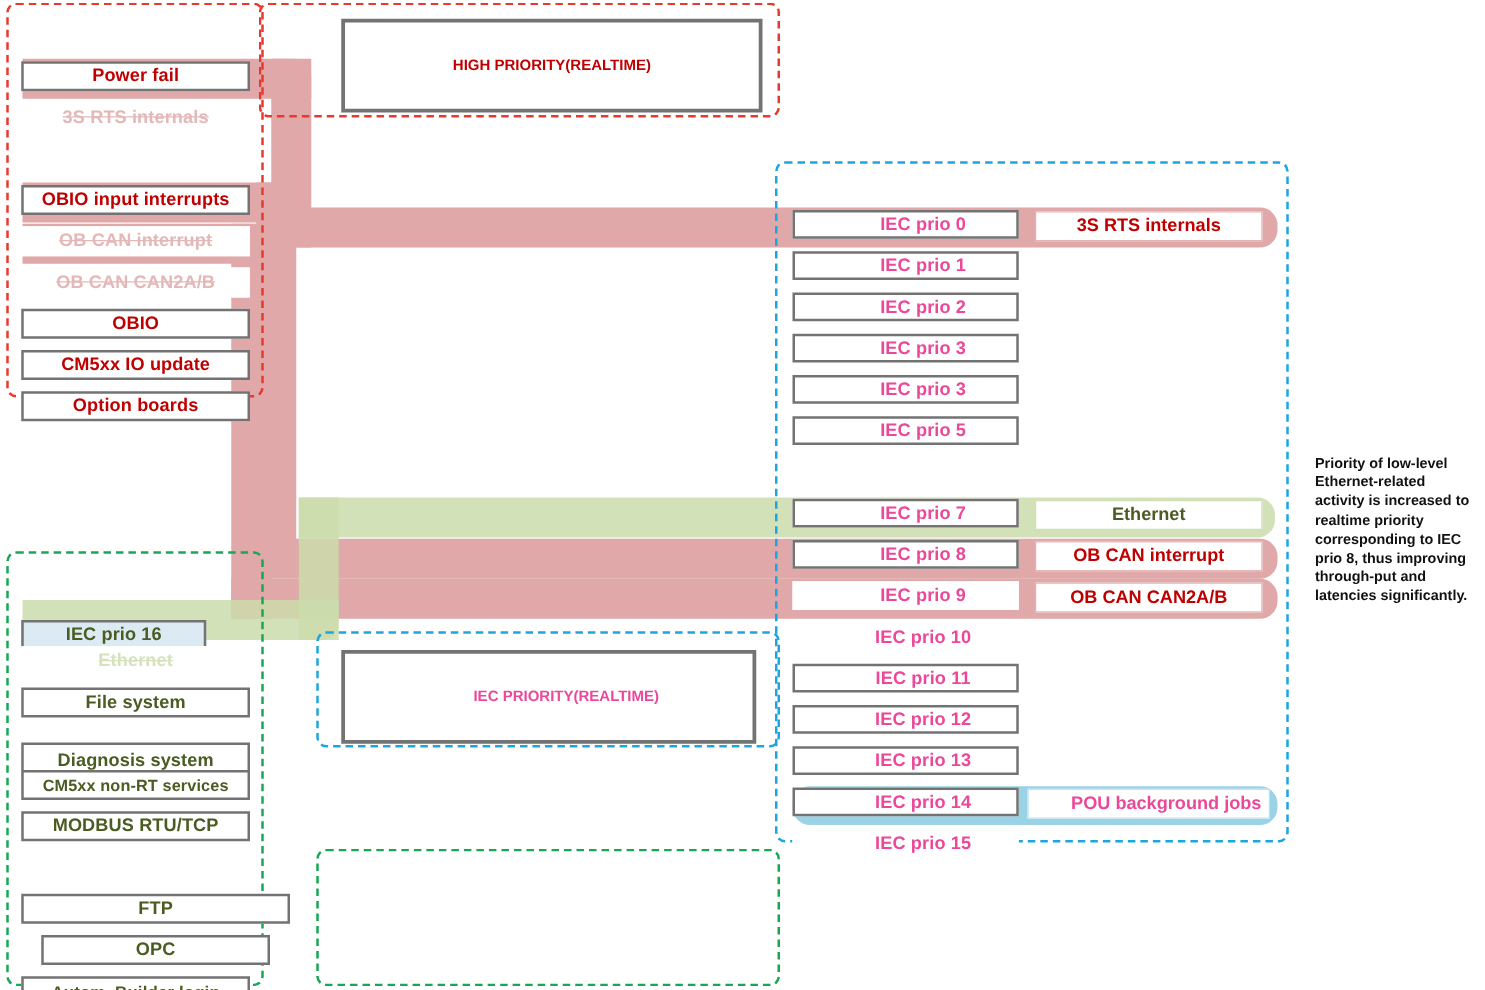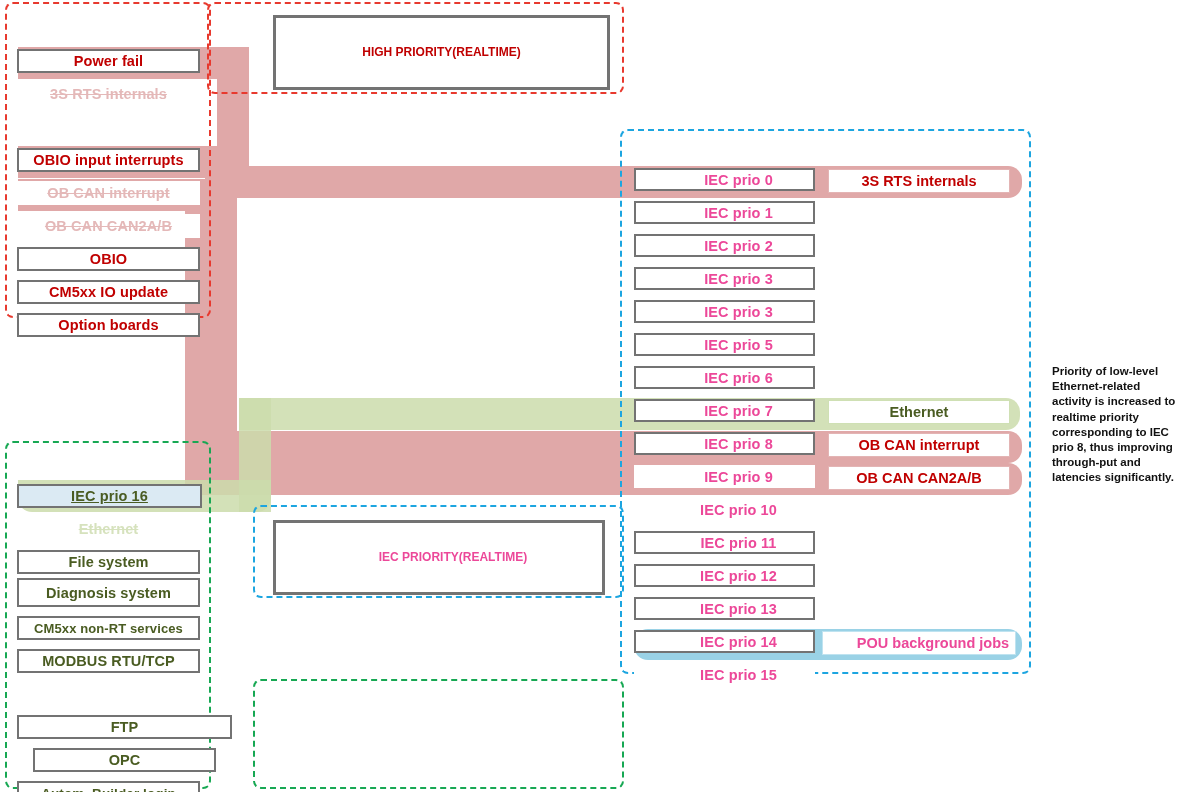--- a/index.html
+++ b/index.html
@@ -107,48 +107,47 @@
   <div class="box ghost" style="left:17px;top:182px;width:183px;height:24px;">
     <span class="faded">OB CAN CAN2A/B</span>
   </div>
 
   <div class="box t-red" style="left:17px;top:215px;width:183px;height:24px;">OBIO</div>
 
   <div class="box t-red" style="left:17px;top:248px;width:183px;height:24px;">CM5xx IO update</div>
 
   <div class="box t-red" style="left:17px;top:281px;width:183px;height:24px;">Option boards</div>
 
-  <div class="box t-green fill-blue" style="left:17px;top:452px;width:185px;height:24px;text-decoration:underline;">IEC prio 16</div>
+  <div class="box t-green fill-blue" style="left:17px;top:464px;width:148px;height:24px;">IEC prio 16</div>
 
   <div class="box ghost" style="left:17px;top:485px;width:183px;height:24px;">
     <span class="faded-green">Ethernet</span>
   </div>
 
   <div class="box t-green" style="left:17px;top:518px;width:183px;height:24px;">File system</div>
 
-  <div class="box t-green" style="left:17px;top:546px;width:183px;height:29px;">Diagnosis system</div>
+  <div class="box t-green" style="left:17px;top:562px;width:183px;height:29px;">Diagnosis system</div>
 
   <div class="box t-green" style="left:17px;top:584px;width:183px;height:24px;font-size:13px;">CM5xx non-RT services</div>
 
   <div class="box t-green" style="left:17px;top:617px;width:183px;height:24px;">MODBUS RTU/TCP</div>
 
 
   <div class="box t-green" style="left:17px;top:683px;width:215px;height:24px;">FTP</div>
 
   <div class="box t-green" style="left:33px;top:716px;width:183px;height:24px;">OPC</div>
 
   <div class="box t-green" style="left:17px;top:749px;width:183px;height:24px;font-size:13.5px;">Autom. Builder login</div>
 
   <div class="box t-blue" style="left:634px;top:136px;width:181px;height:23px;">IEC prio 0</div>
   <div class="box t-blue" style="left:634px;top:169px;width:181px;height:23px;">IEC prio 1</div>
   <div class="box t-blue" style="left:634px;top:202px;width:181px;height:23px;">IEC prio 2</div>
   <div class="box t-blue" style="left:634px;top:235px;width:181px;height:23px;">IEC prio 3</div>
   <div class="box t-blue" style="left:634px;top:268px;width:181px;height:23px;">IEC prio 3</div>
   <div class="box t-blue" style="left:634px;top:301px;width:181px;height:23px;">IEC prio 5</div>
-  <div class="box t-blue" style="left:634px;top:334px;width:181px;height:23px;">IEC prio 6</div>
   <div class="box t-blue" style="left:634px;top:367px;width:181px;height:23px;">IEC prio 7</div>
   <div class="box t-blue" style="left:634px;top:400px;width:181px;height:23px;">IEC prio 8</div>
   <div class="box t-blue" style="left:634px;top:433px;width:181px;height:23px;border-color:#fff;">IEC prio 9</div>
   <div class="box t-blue" style="left:634px;top:466px;width:181px;height:23px;border-color:#fff;">IEC prio 10</div>
   <div class="box t-blue" style="left:634px;top:499px;width:181px;height:23px;">IEC prio 11</div>
   <div class="box t-blue" style="left:634px;top:532px;width:181px;height:23px;">IEC prio 12</div>
   <div class="box t-blue" style="left:634px;top:565px;width:181px;height:23px;">IEC prio 13</div>
   <div class="box t-blue" style="left:634px;top:598px;width:181px;height:23px;">IEC prio 14</div>
   <div class="box t-blue" style="left:634px;top:631px;width:181px;height:23px;border-color:#fff;">IEC prio 15</div>
 

